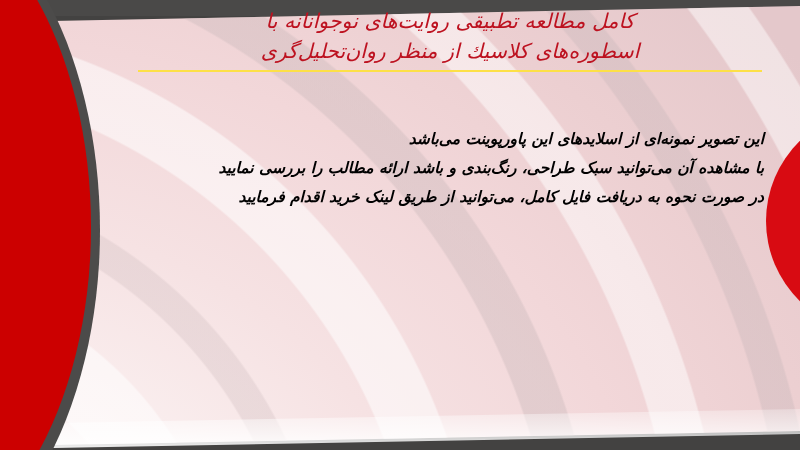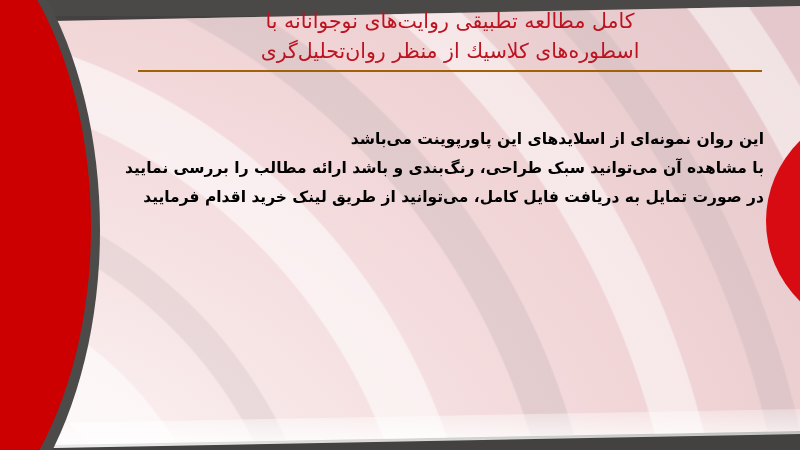--- a/index.html
+++ b/index.html
@@ -11,20 +11,21 @@
   body {
     font-family: "DejaVu Sans", sans-serif;
   }
 
   .slide {
     position: relative;
     width: 800px;
     height: 450px;
     overflow: hidden;
     background: #41403f;
+    font-style: italic;
   }
 
   
   .frame-bg {
     position: absolute;
     inset: 0;
     background: #434241;
   }
   .frame-bg::before {
     content: "";
@@ -138,21 +139,21 @@
   .title-line {
     color: #bd1220;
     font-size: 20.5px;
     line-height: 30px;
     font-weight: 400;
     white-space: nowrap;
   }
   .title-line.underlined {
     display: inline-block;
     width: 100%;
-    border-bottom: 2px solid #a16207;
+    border-bottom: 2px solid #fde047;
     padding-bottom: 4px;
   }
 
   
   .body-block {
     position: absolute;
     right: 36px;
     top: 125px;
     width: 720px;
     text-align: right;
@@ -180,18 +181,18 @@
   <div class="left-lens"></div>
 
   <div class="right-circle"></div>
 
   <div class="title-block">
     <div class="title-line">کامل مطالعه تطبیقی روایت‌های نوجوانانه با</div>
     <div class="title-line underlined">اسطوره‌های کلاسیك از منظر روان‌تحلیل‌گری</div>
   </div>
 
   <div class="body-block">
-    <div class="body-line">این روان نمونه‌ای از اسلایدهای این پاورپوینت می‌باشد</div>
+    <div class="body-line">این تصویر نمونه‌ای از اسلایدهای این پاورپوینت می‌باشد</div>
     <div class="body-line">با مشاهده آن می‌توانید سبک طراحی، رنگ‌بندی و باشد ارائه مطالب را بررسی نمایید</div>
-    <div class="body-line">در صورت تمایل به دریافت فایل کامل، می‌توانید از طریق لینک خرید اقدام فرمایید</div>
+    <div class="body-line">در صورت نحوه به دریافت فایل کامل، می‌توانید از طریق لینک خرید اقدام فرمایید</div>
   </div>
 
 </div>
 
 </body></html>

